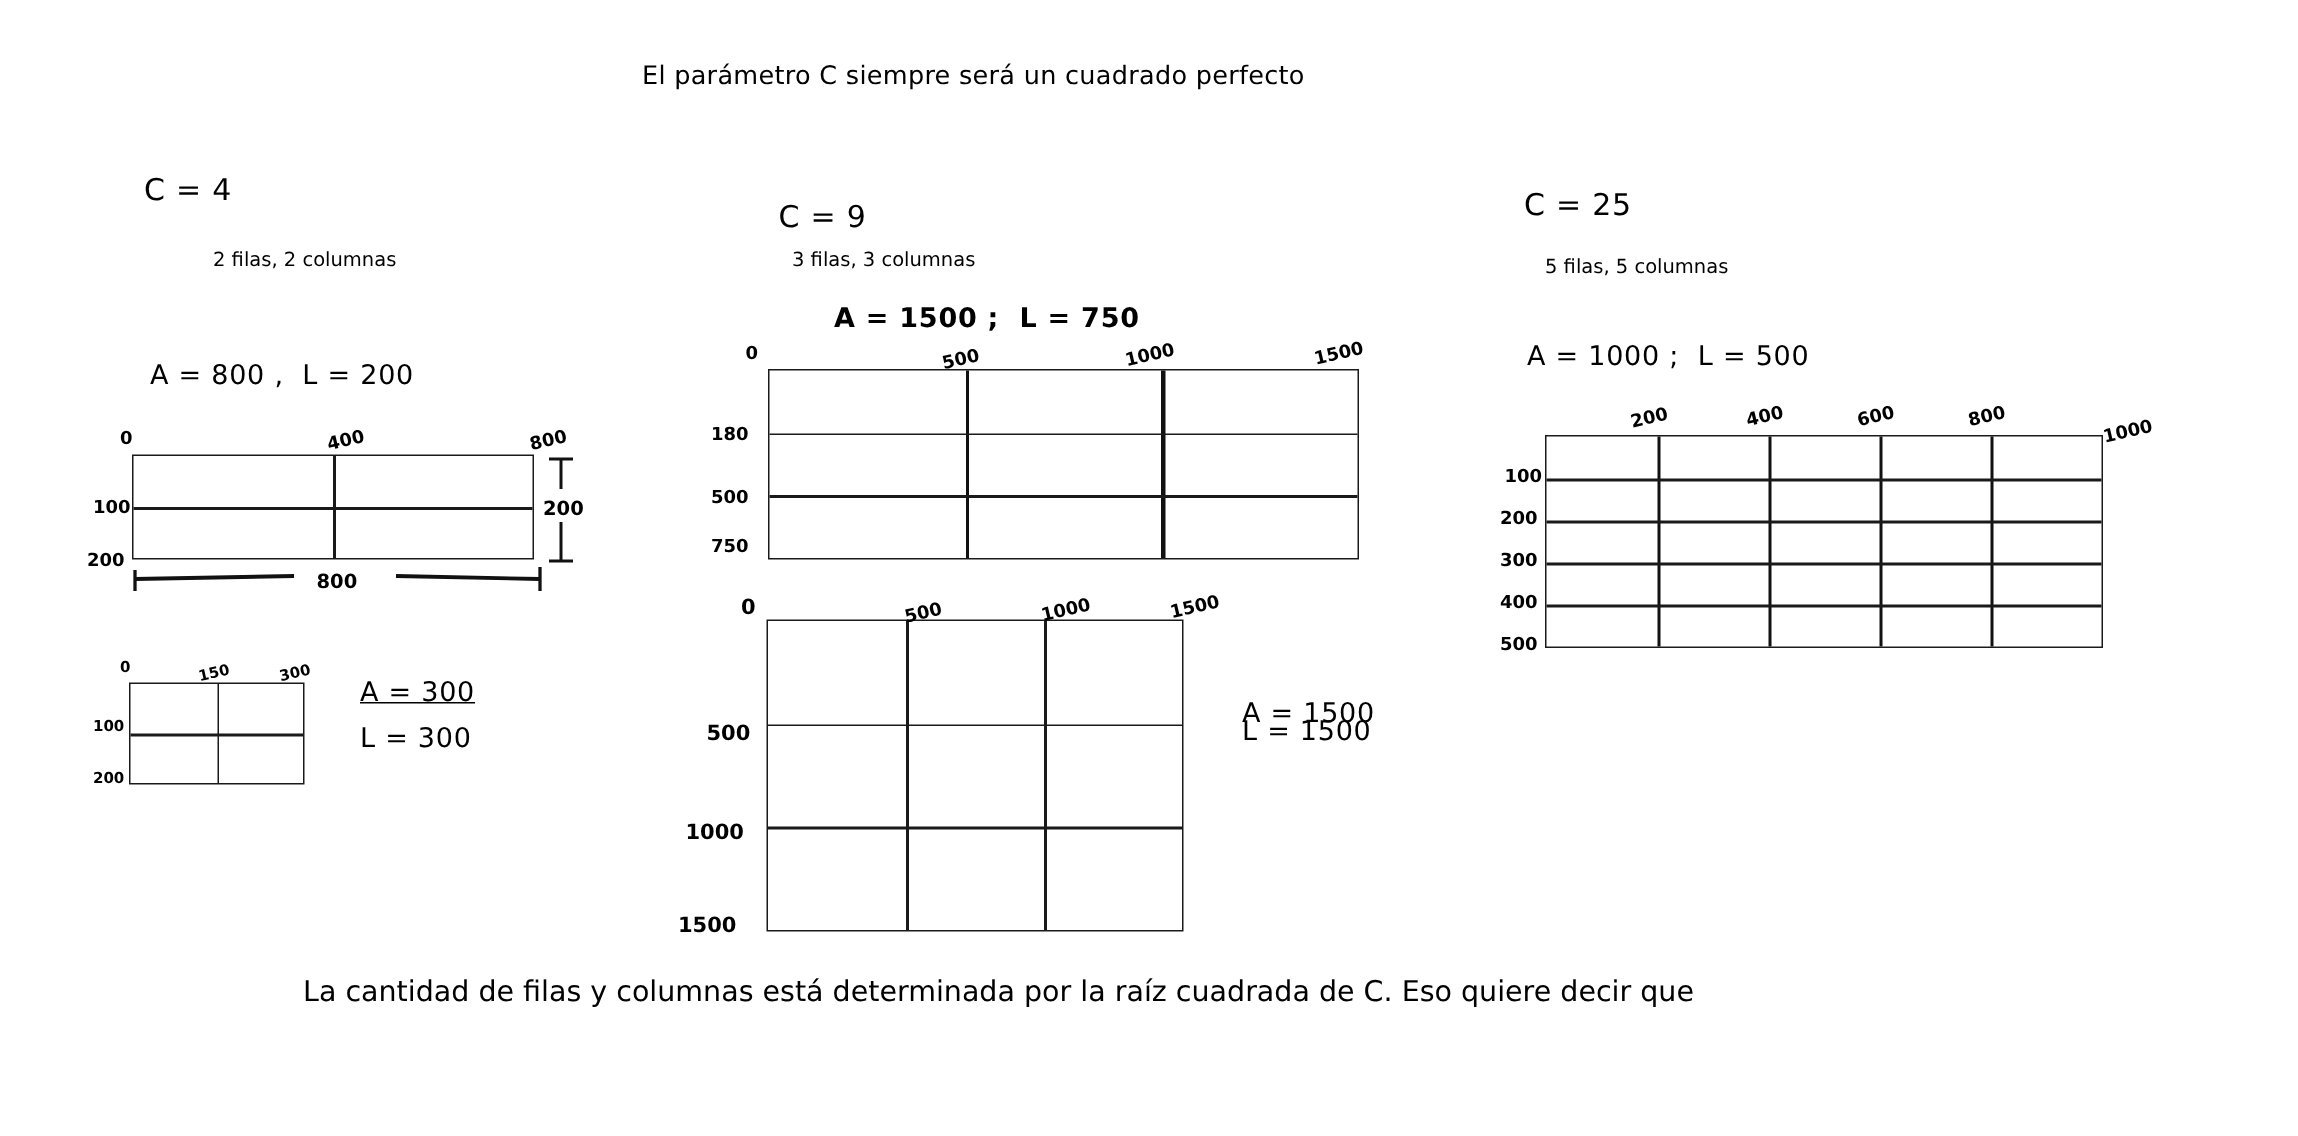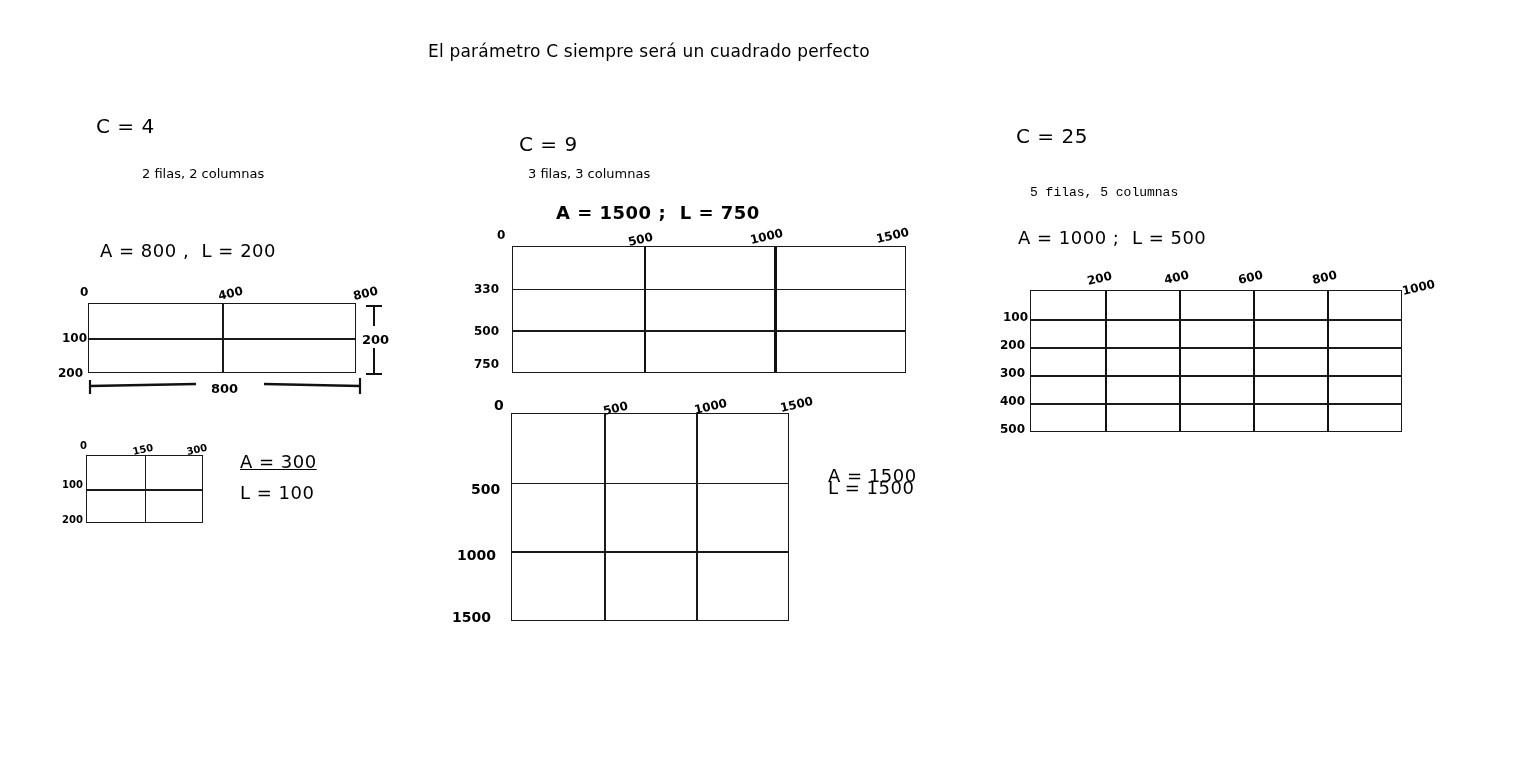--- a/index.html
+++ b/index.html
@@ -121,37 +121,37 @@
     <div class="vline" style="left:50%;"></div>
     <div class="hline" style="top:50%;"></div>
   </div>
   <div class="abs txt tick-sm" style="left:80px; top:440px;">0</div>
   <div class="abs txt tick-sm tick-rot" style="left:134px; top:446px;">150</div>
   <div class="abs txt tick-sm tick-rot" style="left:188px; top:446px;">300</div>
   <div class="abs txt tick-sm" style="left:62px; top:479px;">100</div>
   <div class="abs txt tick-sm" style="left:62px; top:514px;">200</div>
 
   <div class="abs txt dims-big" style="left:240px; top:452px;text-decoration:underline;">A = 300</div>
-  <div class="abs txt dims-big" style="left:240px; top:483px;">L = 100</div>
+  <div class="abs txt dims-big" style="left:240px; top:483px;">L = 300</div>
 
   <div class="abs txt c-head" style="left:519px; top:117px;margin-top:16px;">C = 9</div>
   <div class="abs txt c-sub" style="left:528px; top:167px;">3 filas, 3 columnas</div>
   <div class="abs txt dims-big" style="left:556px; top:203px;font-weight:bold;">A = 1500 ;  L = 750</div>
 
   <div class="grid" style="left:512px; top:246px; width:394px; height:127px;">
     <div class="vline thick" style="left:33.33%;"></div>
     <div class="vline thick" style="left:66.66%;"></div>
     <div class="hline" style="top:33.33%;"></div>
     <div class="hline" style="top:66.66%;"></div>
   </div>
   <div class="abs txt tick" style="left:497px; top:229px;">0</div>
   <div class="abs txt tick tick-rot" style="left:630px; top:236px;">500</div>
   <div class="abs txt tick tick-rot" style="left:752px; top:234px;">1000</div>
   <div class="abs txt tick tick-rot" style="left:878px; top:233px;">1500</div>
-  <div class="abs txt tick" style="left:474px; top:283px;">330</div>
+  <div class="abs txt tick" style="left:474px; top:283px;">180</div>
   <div class="abs txt tick" style="left:474px; top:325px;">500</div>
   <div class="abs txt tick" style="left:474px; top:358px;">750</div>
 
   <div class="grid" style="left:511px; top:413px; width:278px; height:208px;">
     <div class="vline" style="left:33.33%;"></div>
     <div class="vline" style="left:66.66%;"></div>
     <div class="hline" style="top:33.33%;"></div>
     <div class="hline" style="top:66.66%;"></div>
   </div>
   <div class="abs txt tick" style="left:494px; top:397px; font-size:14px;">0</div>
@@ -159,21 +159,21 @@
   <div class="abs txt tick tick-rot" style="left:696px; top:404px;">1000</div>
   <div class="abs txt tick tick-rot" style="left:782px; top:402px;">1500</div>
   <div class="abs txt tick" style="left:471px; top:481px; font-size:14px;">500</div>
   <div class="abs txt tick" style="left:457px; top:547px; font-size:14px;">1000</div>
   <div class="abs txt tick" style="left:452px; top:609px; font-size:14px;">1500</div>
 
   <div class="abs txt dims-big" style="left:828px; top:441px;margin-top:25px;">A = 1500</div>
   <div class="abs txt dims-big" style="left:828px; top:478px;">L = 1500</div>
 
   <div class="abs txt c-head" style="left:1016px; top:125px;">C = 25</div>
-  <div class="abs txt c-sub" style="left:1030px; top:186px;font-family:Liberation Mono, monospace;">5 filas, 5 columnas</div>
+  <div class="abs txt c-sub" style="left:1030px; top:172px;">5 filas, 5 columnas</div>
   <div class="abs txt dims-big" style="left:1018px; top:228px;">A = 1000 ;  L = 500</div>
 
   <div class="grid" style="left:1030px; top:290px; width:372px; height:142px;">
     <div class="vline thick" style="left:20%;"></div>
     <div class="vline thick" style="left:40%;"></div>
     <div class="vline thick" style="left:60%;"></div>
     <div class="vline thick" style="left:80%;"></div>
     <div class="hline" style="top:20%;"></div>
     <div class="hline" style="top:40%;"></div>
     <div class="hline" style="top:60%;"></div>
@@ -185,14 +185,15 @@
   <div class="abs txt tick tick-rot" style="left:1240px; top:274px;">600</div>
   <div class="abs txt tick tick-rot" style="left:1314px; top:274px;">800</div>
   <div class="abs txt tick tick-rot" style="left:1404px; top:285px;">1000</div>
 
   <div class="abs txt tick" style="left:1003px; top:311px;">100</div>
   <div class="abs txt tick" style="left:1000px; top:339px;">200</div>
   <div class="abs txt tick" style="left:1000px; top:367px;">300</div>
   <div class="abs txt tick" style="left:1000px; top:395px;">400</div>
   <div class="abs txt tick" style="left:1000px; top:423px;">500</div>
 
+  <div class="abs txt caption" style="left:202px; top:648px;">La cantidad de filas y columnas está determinada por la raíz cuadrada de C. Eso quiere decir que</div>
 
 </div>
 
 </body></html>

